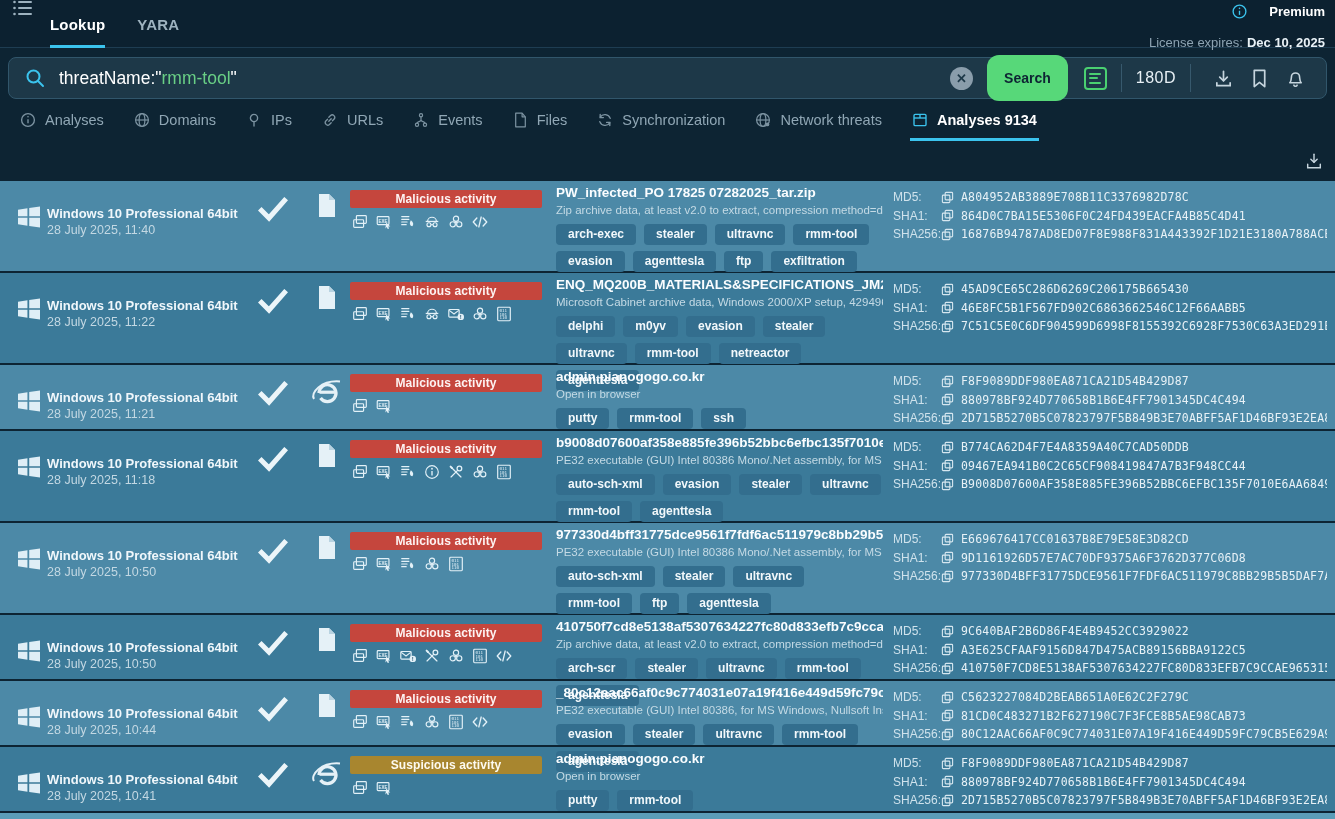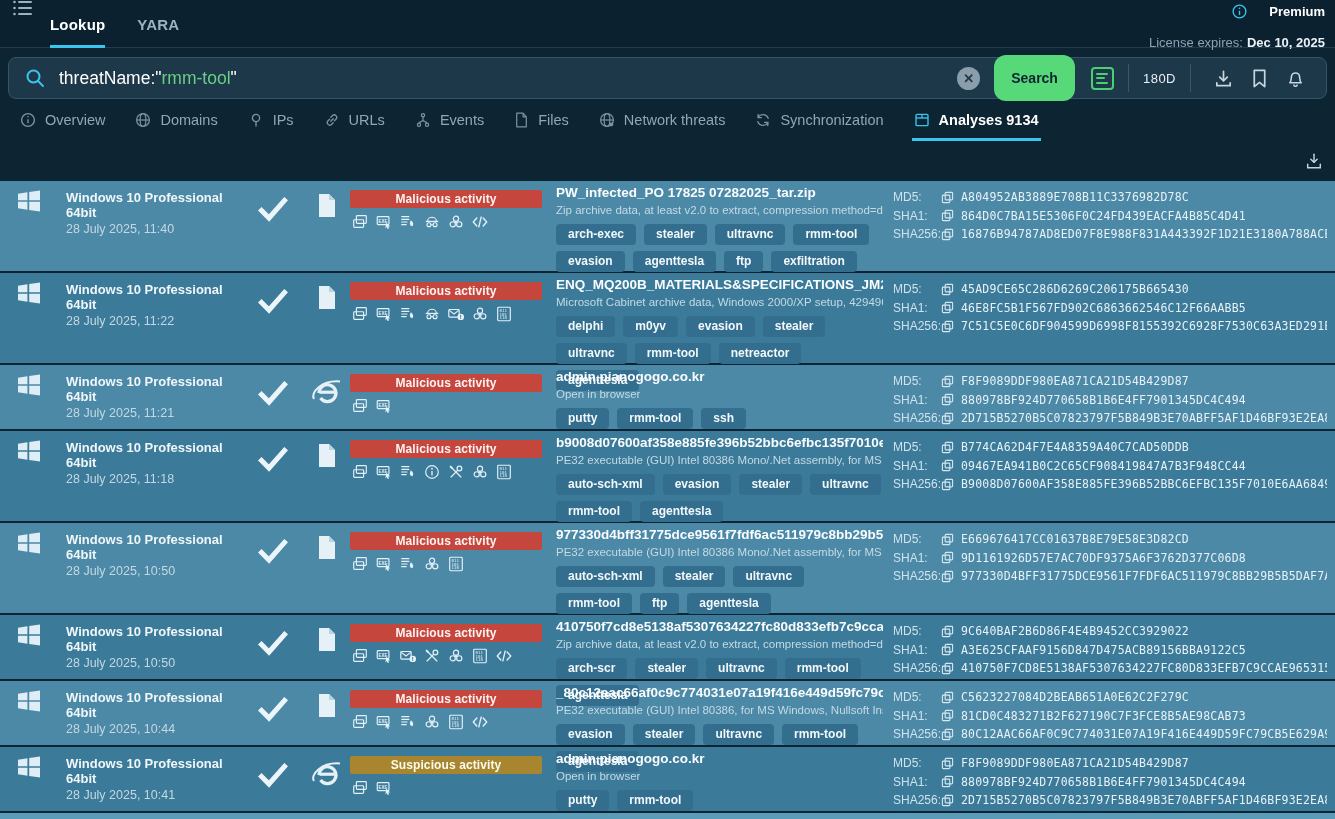--- a/index.html
+++ b/index.html
@@ -33,38 +33,38 @@
   .mag{margin-right:14px;}
   .clear-btn{width:23px; height:23px; border-radius:50%; background:#8a9dab; display:flex; align-items:center;
     justify-content:center; color:#1d3848; font-weight:bold; font-size:13px; cursor:pointer; margin-right:14px;}
   .search-btn{background:var(--green); color:#0e2433; border:none; border-radius:12px; font-weight:bold;
     font-size:14px; padding:15px 17px; cursor:pointer; font-family:inherit;}
   .note-btn{width:23px; height:23px; border:2px solid #4ad071; border-radius:4px; margin-left:16px;
     display:flex; flex-direction:column; justify-content:center; gap:2.5px; padding:0 3.5px; cursor:pointer;}
   .note-btn i{display:block; height:2px; background:#4ad071; border-radius:1px;}
   .note-btn i:nth-child(2){width:70%;}
   .vdiv{width:1px; height:28px; background:#37596d; margin:0 14px;}
-  .period{font-size:13px; color:#e8f0f5; letter-spacing:.5px; cursor:pointer;}
+  .period{font-size:16px; color:#e8f0f5; letter-spacing:.5px; cursor:pointer;}
   .tool-ic{cursor:pointer; margin:0 9px;}
   
   .nav-tabs{display:flex; align-items:center; height:42px; padding:0 12px; gap:30px; background:var(--bg-dark);}
   .nav-tab{display:flex; align-items:center; gap:9px; color:var(--tabgray); font-size:14.5px; height:42px;
     position:relative; cursor:pointer; white-space:nowrap;}
   .nav-tab.active{color:#fff; font-weight:bold;}
   .nav-tab.active::after{content:""; position:absolute; left:-2px; right:-2px; bottom:0; height:3px; background:var(--cyan);}
   .nav-tab .t-ic{opacity:.85}
   .nav-tab.active .t-ic{opacity:1}
   
   .list-toolbar{height:40px; background:var(--bg-dark); display:flex; align-items:center; justify-content:flex-end; padding-right:12px;}
   
   .rows{}
   .row{display:flex; align-items:flex-start; border-bottom:2px solid var(--sep); cursor:pointer;}
   .row.tall{height:92px;} .row.short{height:66px;}
   .row.bg-light{background:var(--row-light);} .row.bg-dark{background:var(--row-dark);}
-  .col-os{width:242px; flex:none; display:flex; gap:26px; padding:9px 0 0 18px;}
+  .col-os{width:242px; flex:none; display:flex; gap:7px; padding:25px 0 0 18px;}
   .os-name{font-size:13px; font-weight:bold; color:#f0f7fb; line-height:15px;}
   .os-date{font-size:12.5px; color:#c3d8e3; margin-top:2px;}
   .col-check{width:62px; flex:none; padding-top:16px; display:flex; justify-content:center;}
   .col-type{width:46px; flex:none; padding-top:12px; display:flex; justify-content:center;}
   .col-badge{width:204px; flex:none; padding-top:9px;}
   .verdict{width:192px; height:18px; border-radius:2px; color:#fdf3f2; font-size:12px; font-weight:bold;
     display:flex; align-items:center; justify-content:center; letter-spacing:.1px;}
   .verdict.malicious{background:var(--mal);}
   .verdict.suspicious{background:var(--sus); color:#fdfaf0;}
   .mini-icons{display:flex; gap:5px; margin-top:4px; align-items:center;}
@@ -163,21 +163,21 @@
 
   <div class="nav-tabs" id="nav-tabs">
       <div class="nav-tab">
         <span>
           <svg class="t-ic" width="16" height="16" viewBox="0 0 20 20">
             <circle cx="10" cy="10" r="8" fill="none" stroke="#90a7b5" stroke-width="1.7"></circle>
             <line x1="10" y1="9" x2="10" y2="14" stroke="#90a7b5" stroke-width="1.7"></line>
             <circle cx="10" cy="5.9" r="1" fill="#90a7b5"></circle>
           </svg>
         </span>
-        <span>Overview</span>
+        <span>Analyses</span>
       </div>
       <div class="nav-tab">
         <span>
           <svg class="t-ic" width="16" height="16" viewBox="0 0 20 20" fill="none" stroke="#90a7b5" stroke-width="1.5">
             <circle cx="10" cy="10" r="8"></circle>
             <ellipse cx="10" cy="10" rx="3.6" ry="8"></ellipse>
             <line x1="2" y1="10" x2="18" y2="10"></line>
           </svg>
         </span>
         <span>Domains</span>
@@ -216,39 +216,39 @@
         <span>
           <svg class="t-ic" width="15" height="16" viewBox="0 0 16 20" fill="none" stroke="#90a7b5" stroke-width="1.5" stroke-linejoin="round">
             <path d="M2 1.5 h8 l4 4.5 v12.5 h-12z"></path>
             <path d="M10 1.5 v4.5 h4"></path>
           </svg>
         </span>
         <span>Files</span>
       </div>
       <div class="nav-tab">
         <span>
+          <svg class="t-ic" width="16" height="16" viewBox="0 0 20 20" fill="none" stroke="#90a7b5" stroke-width="1.7" stroke-linecap="round">
+            <path d="M16.5 8 a7 7 0 0 0 -12.5 -1.5"></path>
+            <path d="M4 3 v4 h4"></path>
+            <path d="M3.5 12 a7 7 0 0 0 12.5 1.5"></path>
+            <path d="M16 17 v-4 h-4"></path>
+          </svg>
+        </span>
+        <span>Synchronization</span>
+      </div>
+      <div class="nav-tab">
+        <span>
           <svg class="t-ic" width="16" height="16" viewBox="0 0 20 20" fill="none" stroke="#90a7b5" stroke-width="1.5">
             <circle cx="10" cy="10" r="8"></circle>
             <ellipse cx="10" cy="10" rx="3.6" ry="8"></ellipse>
             <line x1="2" y1="10" x2="18" y2="10"></line>
             <circle cx="15.5" cy="15.5" r="2.4" fill="#90a7b5" stroke="none"></circle>
           </svg>
         </span>
         <span>Network threats</span>
-      </div>
-      <div class="nav-tab">
-        <span>
-          <svg class="t-ic" width="16" height="16" viewBox="0 0 20 20" fill="none" stroke="#90a7b5" stroke-width="1.7" stroke-linecap="round">
-            <path d="M16.5 8 a7 7 0 0 0 -12.5 -1.5"></path>
-            <path d="M4 3 v4 h4"></path>
-            <path d="M3.5 12 a7 7 0 0 0 12.5 1.5"></path>
-            <path d="M16 17 v-4 h-4"></path>
-          </svg>
-        </span>
-        <span>Synchronization</span>
       </div>
       <div class="nav-tab active">
         <span>
           <svg class="t-ic" width="16" height="16" viewBox="0 0 20 20" fill="none" stroke="#3bc4ee" stroke-width="1.7">
             <rect x="2.5" y="3" width="15" height="14" rx="1.5"></rect>
             <line x1="2.5" y1="7.5" x2="17.5" y2="7.5"></line>
             <line x1="10" y1="7.5" x2="10" y2="3"></line>
           </svg>
         </span>
         <span>Analyses 9134</span>

